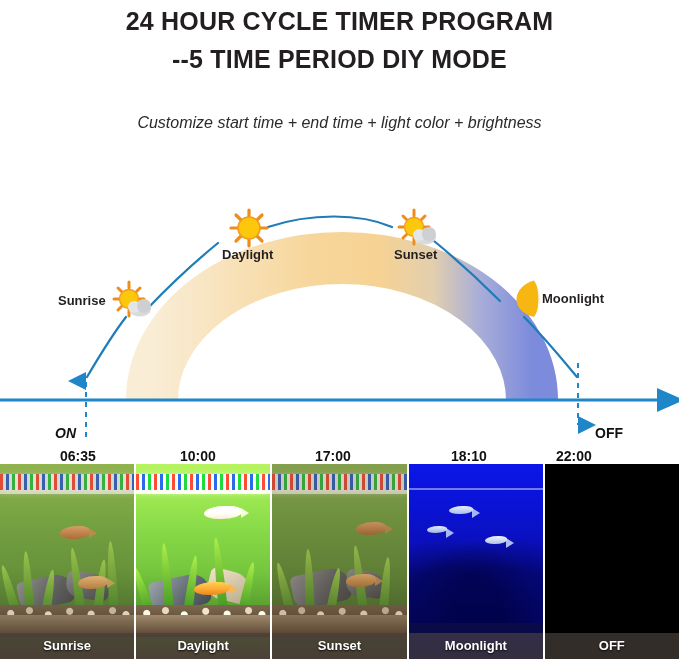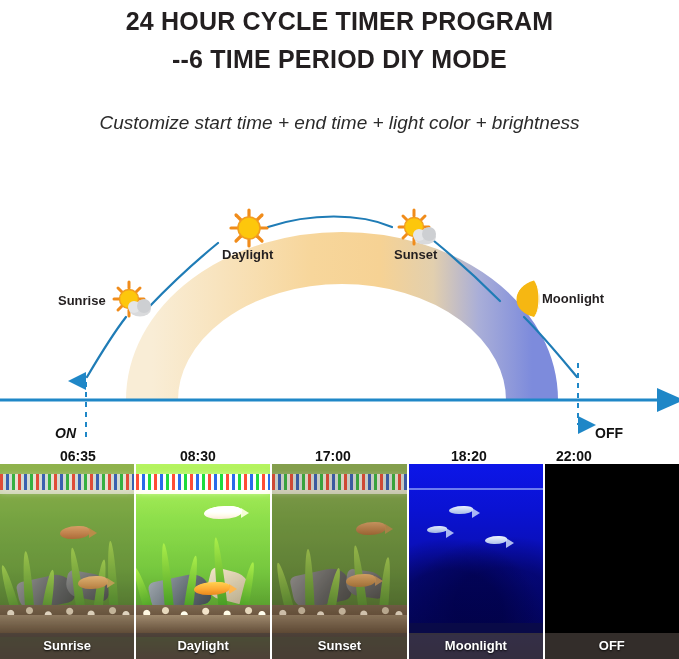--- a/index.html
+++ b/index.html
@@ -36,21 +36,21 @@
   .subtitle-block {
     position: absolute;
     top: 108px;
     left: 0;
     width: 679px;
     text-align: center;
   }
   .subtitle-line {
     font-family: "Liberation Sans", sans-serif;
     font-style: italic;
-    font-size: 19px;
+    font-size: 16px;
     color: #2b2b2b;
     line-height: 30px;
     white-space: nowrap;
   }
 
   
   .diagram {
     position: absolute;
     left: 0;
     top: 185px;
@@ -199,21 +199,21 @@
     opacity: .8;
   }
 </style>
 </head>
 <body>
 
 <div id="page">
 
   <div class="title-block">
     <div class="title-line">24 HOUR CYCLE TIMER PROGRAM</div>
-    <div class="title-line">--6 TIME PERIOD DIY MODE</div>
+    <div class="title-line">--5 TIME PERIOD DIY MODE</div>
   </div>
 
   <div class="subtitle-block">
     <div class="subtitle-line">Customize start time + end time + light color + brightness</div>
   </div>
 
   <div class="diagram">
 
     <svg width="679" height="275" viewBox="0 0 679 275">
       <defs>
@@ -333,23 +333,23 @@
                  C30,34 31.5,27.5 31.5,21 C31.5,14.5 30,8 26,2.5 Z" fill="#f6b712"></path>
         <path d="M26,2.5 C32,9 32,33 26,39 C33,34 34,9 26,2.5 Z" fill="#ffffff"></path>
       </svg>
     </div>
     <div class="node-label" style="left:542px; top:106px;">Moonlight</div>
 
     <div class="axis-text" style="left:55px; top:240px;font-style:italic;">ON</div>
     <div class="axis-text" style="left:595px; top:240px;">OFF</div>
 
     <div class="time-text" style="left:60px;  top:263px;">06:35</div>
-    <div class="time-text" style="left:180px; top:263px;">08:30</div>
+    <div class="time-text" style="left:180px; top:263px;">10:00</div>
     <div class="time-text" style="left:315px; top:263px;text-align:center;">17:00</div>
-    <div class="time-text" style="left:451px; top:263px;">18:20</div>
+    <div class="time-text" style="left:451px; top:263px;">18:10</div>
     <div class="time-text" style="left:556px; top:263px;">22:00</div>
   </div>
 
   <div class="strip">
 
     <div class="panel" style="width:135px;">
       <div class="photo" style="background:linear-gradient(180deg,#8fc14a 0%,#6fae3c 28%,#5d9a34 55%,#3f6f26 80%,#4b3a28 100%); filter:brightness(.93) saturate(.95);">
         <div class="ledbar"></div>
         <div class="glasslip"></div>
         <div class="rock" style="left:18px; bottom:52px; width:56px; height:30px;"></div>

